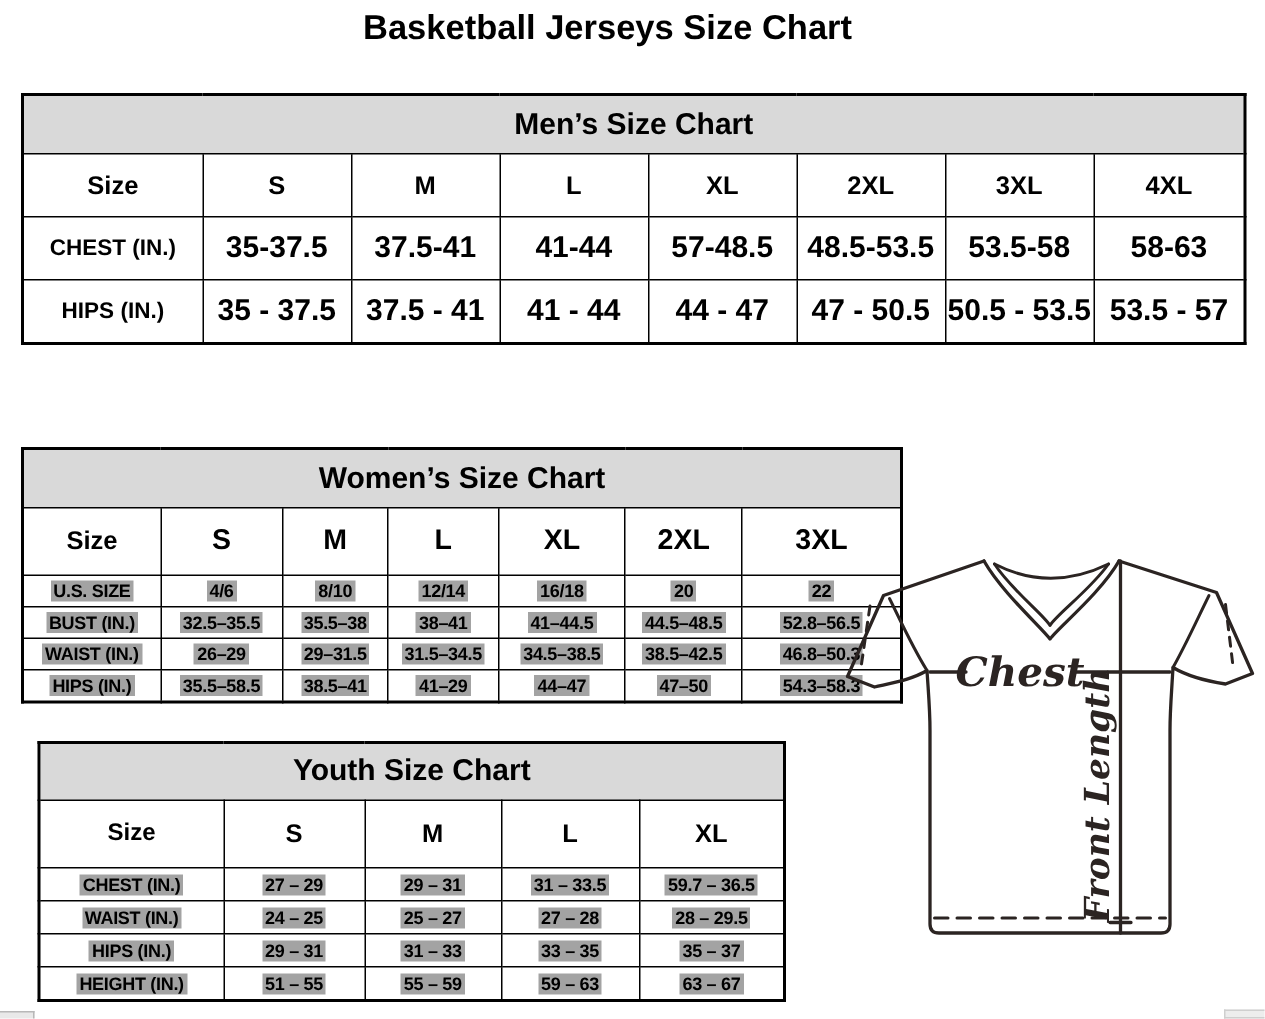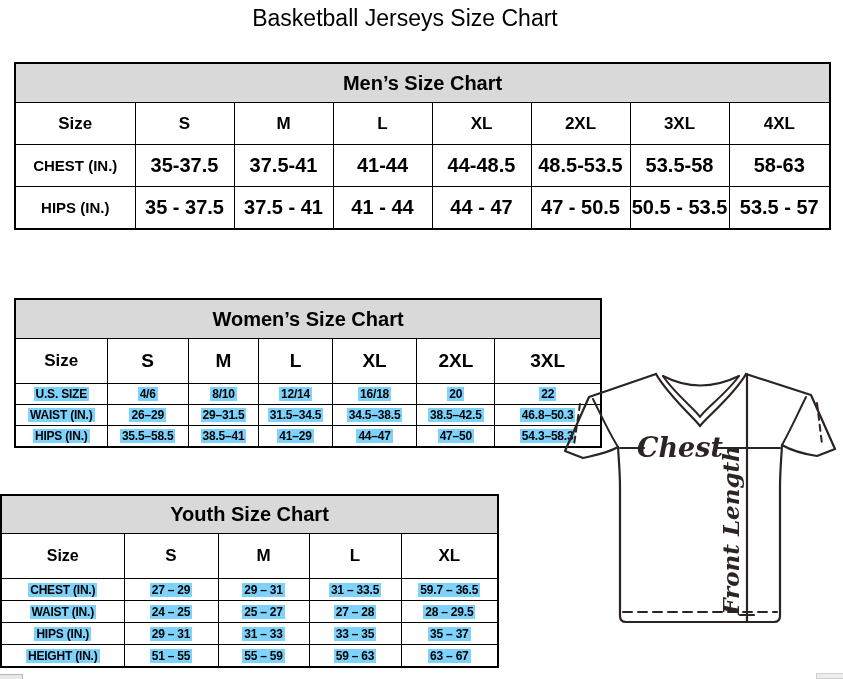--- a/index.html
+++ b/index.html
@@ -3,21 +3,21 @@
 <meta charset="utf-8">
 <style>
   html,body{margin:0;padding:0;}
   body{
     width:843px;height:679px;position:relative;overflow:hidden;
     background:#ffffff;color:#000;
     font-family:"Liberation Sans", sans-serif;
   }
   .page-title{
     position:absolute;top:5px;left:0;width:810px;text-align:center;
-    font-size:23px;font-weight:normal;letter-spacing:0px;
+    font-size:23px;font-weight:bold;letter-spacing:0px;
   }
   .table-wrap{position:absolute;}
   .table-wrap table{
     border-collapse:collapse;table-layout:fixed;width:100%;
     border:2px solid #000;
   }
   .table-wrap td{
     border:1px solid #000;text-align:center;vertical-align:middle;
     font-weight:bold;padding:0;overflow:hidden;white-space:nowrap;
   }
@@ -31,21 +31,21 @@
   .womens .chart-title-cell{height:38px;}
   .womens .size-row td{height:44px;font-size:19px;}
   .womens .size-row td.lbl{font-size:17px;}
   .womens .data-row td{height:20px;font-size:12px;letter-spacing:-0.2px;}
   
   .youth .chart-title-cell{height:37px;}
   .youth .size-row td{height:44px;font-size:17px;}
   .youth .size-row td.lbl{font-size:16px;}
   .youth .data-row td{height:21px;font-size:12px;letter-spacing:-0.2px;}
   
-  .hl{background:#7dd3fc;padding:0 2px;}
+  .hl{background:#a3a3a3;padding:0 2px;}
   
   .jersey{position:absolute;left:558px;top:365px;width:282px;height:295px;}
   .jersey text{
     font-family:"DejaVu Serif","Liberation Serif",serif;
     font-style:italic;font-weight:bold;
   }
   
   .frag{position:absolute;box-sizing:border-box;}
   .frag-left{left:0;top:674px;width:23px;height:5px;background:#e9e9e9;border-top:1px solid #b8b8b8;border-right:1px solid #b8b8b8;}
   .frag-right{left:816px;top:673px;width:27px;height:6px;background:#ededed;border:1px solid #cfcfcf;border-right:none;}
@@ -79,21 +79,21 @@
       <td>XL</td>
       <td>2XL</td>
       <td>3XL</td>
       <td>4XL</td>
     </tr>
     <tr class="data-row">
       <td class="lbl">CHEST (IN.)</td>
       <td>35-37.5</td>
       <td>37.5-41</td>
       <td>41-44</td>
-      <td>44-48.5</td>
+      <td>57-48.5</td>
       <td>48.5-53.5</td>
       <td>53.5-58</td>
       <td>58-63</td>
     </tr>
     <tr class="data-row">
       <td class="lbl">HIPS (IN.)</td>
       <td>35 - 37.5</td>
       <td>37.5 - 41</td>
       <td>41 - 44</td>
       <td>44 - 47</td>
@@ -132,20 +132,29 @@
     <tr class="data-row">
       <td><span class="hl">U.S. SIZE</span></td>
       <td><span class="hl">4/6</span></td>
       <td><span class="hl">8/10</span></td>
       <td><span class="hl">12/14</span></td>
       <td><span class="hl">16/18</span></td>
       <td><span class="hl">20</span></td>
       <td><span class="hl">22</span></td>
     </tr>
     <tr class="data-row">
+      <td><span class="hl">BUST (IN.)</span></td>
+      <td><span class="hl">32.5–35.5</span></td>
+      <td><span class="hl">35.5–38</span></td>
+      <td><span class="hl">38–41</span></td>
+      <td><span class="hl">41–44.5</span></td>
+      <td><span class="hl">44.5–48.5</span></td>
+      <td><span class="hl">52.8–56.5</span></td>
+    </tr>
+    <tr class="data-row">
       <td><span class="hl">WAIST (IN.)</span></td>
       <td><span class="hl">26–29</span></td>
       <td><span class="hl">29–31.5</span></td>
       <td><span class="hl">31.5–34.5</span></td>
       <td><span class="hl">34.5–38.5</span></td>
       <td><span class="hl">38.5–42.5</span></td>
       <td><span class="hl">46.8–50.3</span></td>
     </tr>
     <tr class="data-row">
       <td><span class="hl">HIPS (IN.)</span></td>
@@ -153,21 +162,21 @@
       <td><span class="hl">38.5–41</span></td>
       <td><span class="hl">41–29</span></td>
       <td><span class="hl">44–47</span></td>
       <td><span class="hl">47–50</span></td>
       <td><span class="hl">54.3–58.3</span></td>
     </tr>
   </tbody>
     </table>
 </div>
 
-<div class="table-wrap youth" style="left:0;top:494px;width:497px;">
+<div class="table-wrap youth" style="left:25px;top:494px;width:497px;">
   <table>
     <colgroup>
       <col style="width:123px">
         <col style="width:94px">
         <col style="width:91px">
         <col style="width:92px">
         <col style="width:97px">
     </colgroup>
     <tbody>
         <tr>

